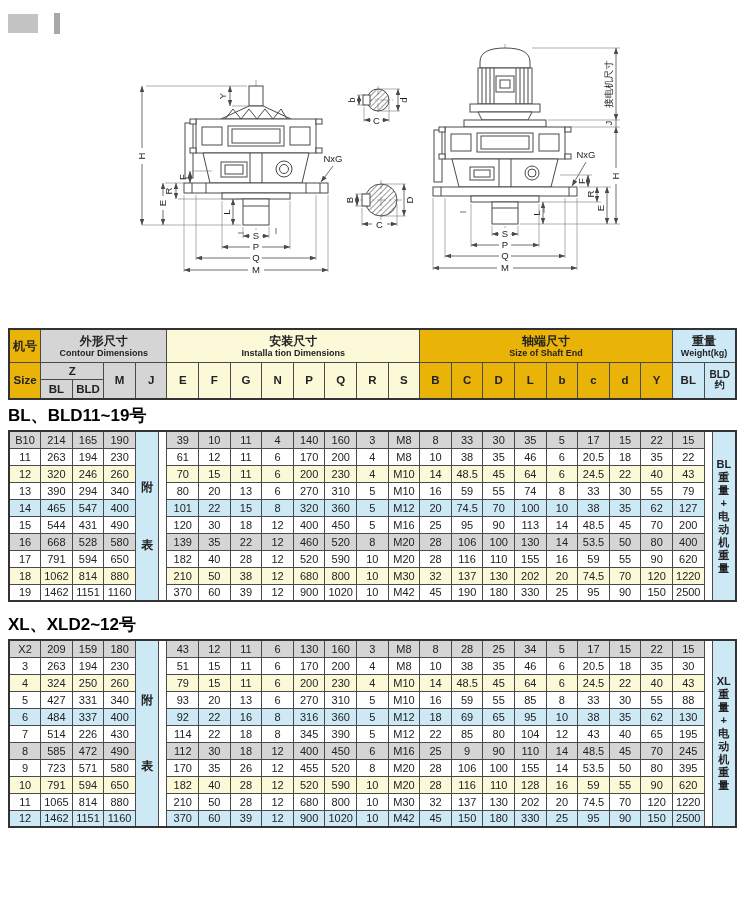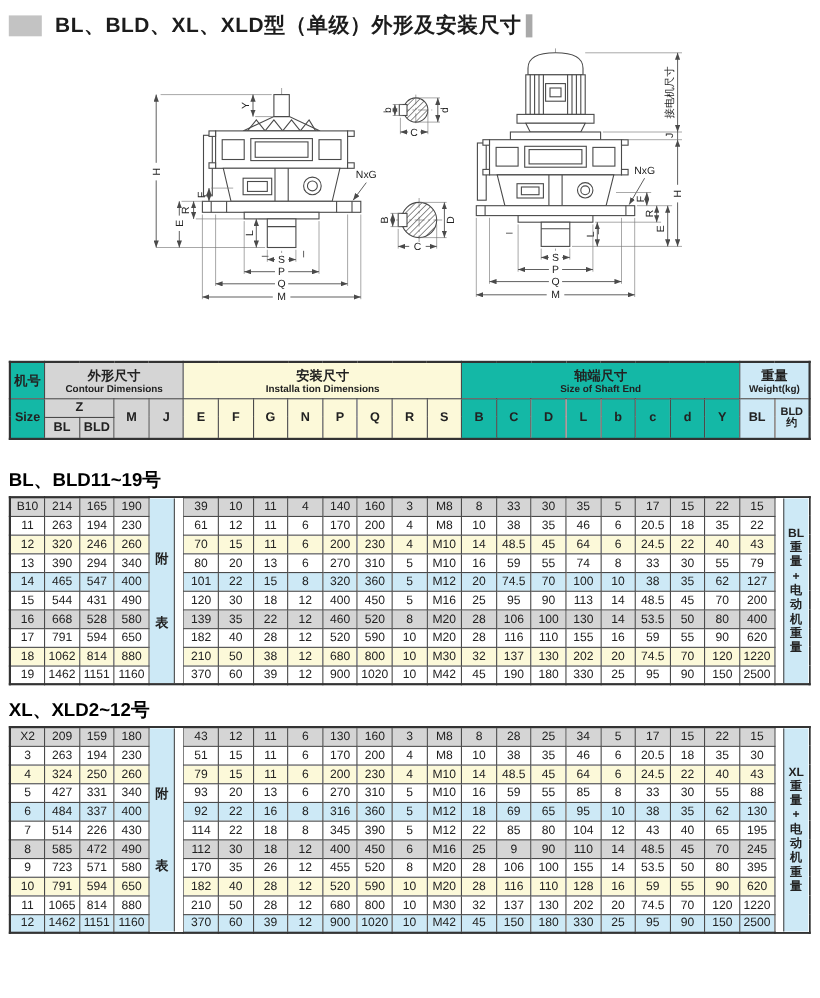--- a/index.html
+++ b/index.html
@@ -23,44 +23,43 @@
        padding:0;overflow:hidden;white-space:nowrap}
   #header-table{margin-top:14px}
   tr.h1{height:33px} tr.h2row{height:17px} tr.h3row{height:20px}
   .cn{font-size:12px;font-weight:bold;line-height:14px}
   .en{font-size:9px;font-weight:bold;line-height:10px}
   .lt{font-size:11.5px;font-weight:bold}
   .bld-hd div{font-size:10px;font-weight:bold;line-height:10px}
   .bg-gray{background:var(--header-gray,#d5d5d5)}
   .bg-yellow{background:var(--header-yellow,#fcf9d9)}
   .bg-blue{background:var(--header-blue,#cde9f6)}
-  .bg-white{background:#14b8a6}
-
-  h2.section{font-size:17px;font-weight:bold;margin:25px 0 3px 0;color:#000}
+  .bg-white{background:#eab308}
+
+  h2.section{font-size:17px;font-weight:bold;margin:4px 0 3px 0;color:#000}
   .data tr{height:17px}
   .data td{font-size:11px}
   .tone-gray td{background:var(--row-gray,#d5d5d5)}
   .tone-yellow td{background:var(--row-yellow,#fcf9d9)}
   .tone-blue td{background:var(--row-blue,#cde9f6)}
   .tone-white td{background:#fff}
   td.note-col{background:#fff !important;position:relative;padding:0}
   .strip{position:absolute;top:0;bottom:0;display:flex;flex-direction:column;align-items:center;font-weight:bold}
   .jstrip{left:0;right:7px;background:var(--row-blue,#cde9f6);border-right:1px solid var(--border,#4a4a4a);
           justify-content:space-around;padding:26px 0;font-size:12px}
   .wstrip{left:7px;right:0;background:var(--row-blue,#cde9f6);border-left:1px solid var(--border,#4a4a4a);
           justify-content:center;font-size:11px}
   .wstrip div{line-height:13px}
   .jstrip div{line-height:13px}
 </style>
 </head>
 <body>
 
 <div class="titlebar">
   <div class="title-square"></div>
-  <h1>BL、BLD、XL、XLD型（单级）外形及安装尺寸</h1>
   <div class="title-endbar"></div>
 </div>
 
 <svg class="drawings" width="729" height="272" viewBox="8 46 729 272" xmlns="http://www.w3.org/2000/svg">
   <defs>
     <marker id="a1" orient="auto" markerWidth="9" markerHeight="6" refX="1" refY="3">
       <path d="M9,0 L1,3 L9,6 Z" fill="#4a4a4a"></path>
     </marker>
     <marker id="a2" orient="auto" markerWidth="9" markerHeight="6" refX="8" refY="3">
       <path d="M0,0 L8,3 L0,6 Z" fill="#4a4a4a"></path>

